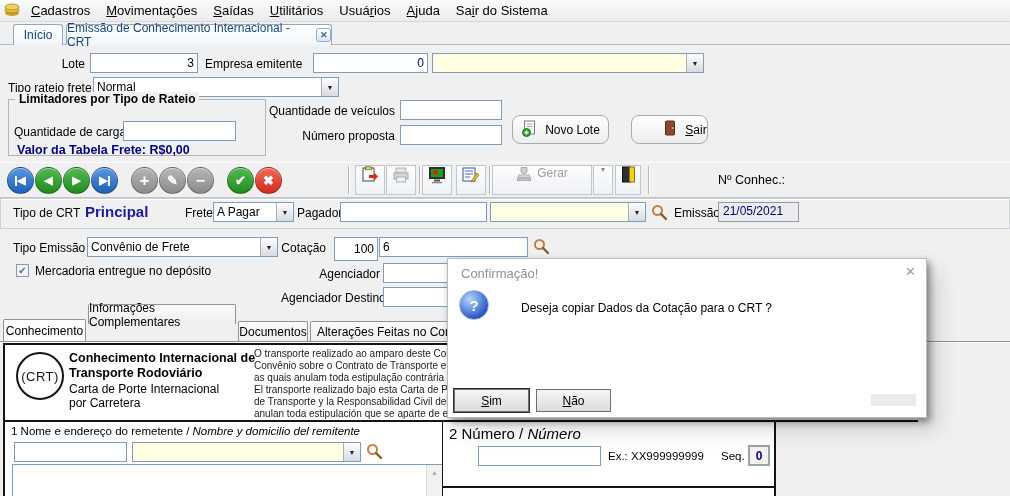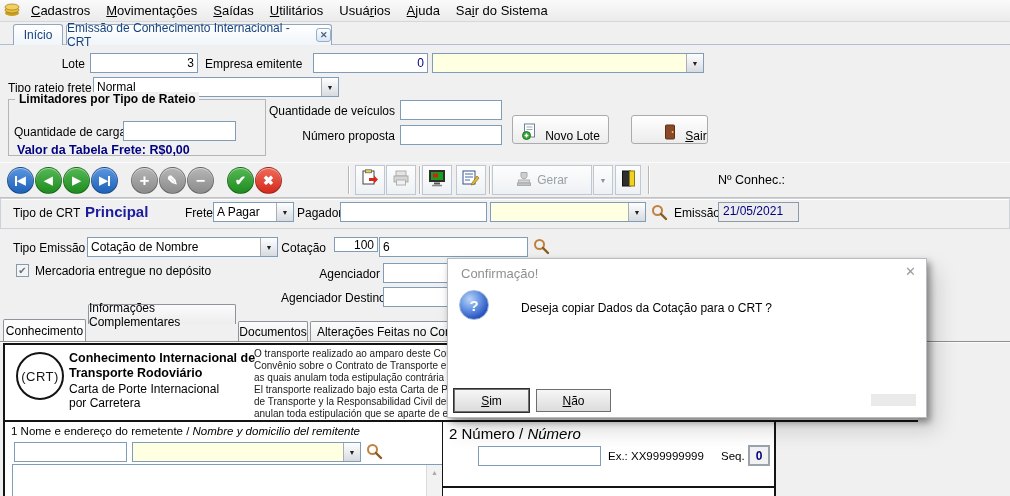--- a/index.html
+++ b/index.html
@@ -36,36 +36,36 @@
     border-radius:3px 3px 0 0; background:linear-gradient(#ffffff,#f0f5fa);
     color:#17437d; font-size:12px; display:flex; align-items:center; justify-content:center; gap:6px;}
   .tabclose{width:15px; height:14px; border:1px solid #96aecb; border-radius:3px;
     background:linear-gradient(#fdfefe,#d9e6f2); color:#47627f; font-size:9px; font-weight:bold;
     display:flex; align-items:center; justify-content:center;}
   
   #groupbox{position:absolute; left:8px; top:99px; width:258px; height:57px;
     border:1px solid #b5b5b5;}
   #groupbox .legend{position:absolute; top:-8px; left:6px; background:#f0f0f0; padding:0 4px;
     font-size:12px; font-weight:bold;}
-  .btn3d{position:absolute; border:1px solid #ababab; border-radius:3px;
-    background:linear-gradient(#ffffff,#ececec); display:flex; align-items:flex-end;
+  .btn3d{position:absolute; border:1px solid #ababab; border-radius:8px;
+    background:linear-gradient(#ffffff,#ececec); display:flex; align-items:center;
     justify-content:center; gap:7px; font-size:12px; cursor:default;}
   
   #toolbar1{position:absolute; left:0; top:162px; width:1010px; height:36px;
     background:#f0f0f0; border-top:1px solid #fbfbfb; border-bottom:1px solid #c2c2c2;}
   .circlebtn{position:absolute; top:4px; width:27px; height:27px; border-radius:50%;
     display:flex; align-items:center; justify-content:center; color:#fff; font-size:13px;
     font-weight:bold; border:1px solid rgba(0,0,0,.28); box-shadow:inset 0 1px 0 rgba(255,255,255,.45);}
   .cb-blue{background:linear-gradient(#5a96e0,#1e62b8);}
   .cb-green{background:linear-gradient(#54b854,#1f8c1f);}
   .cb-gray{background:linear-gradient(#b6b6b6,#8b8b8b);}
   .cb-red{background:linear-gradient(#f06a5a,#d42a1c);}
   .navbarline{display:inline-block; width:2px; height:10px; background:#fff;}
   .tbtn{position:absolute; top:2px; height:30px; border:1px solid #bdc8d3;
-    background:linear-gradient(#fdfdfd,#eef1f4); display:flex; align-items:center;
+    background:linear-gradient(#fdfdfd,#eef1f4); display:flex; align-items:flex-start;
     justify-content:center; gap:5px;}
   .sep{position:absolute; top:3px; width:1px; height:28px; background:#b6b6b6; box-shadow:1px 0 0 #fff;}
   
   #crtpanel{position:absolute; left:0; top:198px; width:1010px; height:31px;
     background:#f0f0f0; border:1px solid #cdd2d8; box-shadow:inset 0 1px 0 #fff;}
   .sunkgray{position:absolute; border:1px solid #8d9aa7; background:#ececec;
     font-size:12px; color:#000080; padding:1px 4px;}
   .mag{position:absolute; cursor:default;}
   
   .checkbox{position:absolute; width:13px; height:13px; border:1px solid #8a99a8;
@@ -305,25 +305,25 @@
     <svg width="17" height="17" viewBox="0 0 17 17">
       <circle cx="6.5" cy="6.5" r="4.5" fill="none" stroke="#c08040" stroke-width="2"></circle>
       <line x1="10" y1="10" x2="15" y2="15" stroke="#8a5a20" stroke-width="2.4" stroke-linecap="round"></line>
     </svg>
   </span>
   <div class="lbl" style="left:674px; top:206px;">Emissão</div>
   <div class="sunkgray" style="left:718px; top:202px; width:81px; height:20px;">21/05/2021</div>
 
   <div class="lbl" style="left:13px; top:241px;">Tipo Emissão</div>
   <div class="combo" style="left:87px; top:237px; width:191px; height:20px;">
-    <span class="val">Cotação de Nombre</span>
+    <span class="val">Convênio de Frete</span>
     <span class="drop">▼</span>
   </div>
   <div class="lbl r" style="left:281px; top:241px; width:45px;">Cotação</div>
-  <input class="inp num" style="left: 334px; top: 237px; width: 44px; height: 15px;" value="100">
+  <input class="inp num" style="left: 334px; top: 237px; width: 44px; height: 24px;" value="100">
   <input class="inp" style="left: 379px; top: 237px; width: 149px; height: 20px;" value="6">
   <span class="mag" style="left:533px; top:238px;">
     <svg width="17" height="17" viewBox="0 0 17 17">
       <circle cx="6.5" cy="6.5" r="4.5" fill="none" stroke="#c08040" stroke-width="2"></circle>
       <line x1="10" y1="10" x2="15" y2="15" stroke="#8a5a20" stroke-width="2.4" stroke-linecap="round"></line>
     </svg>
   </span>
 
   <div class="checkbox" style="left:16px; top:264px;">
       <span>✔</span>

